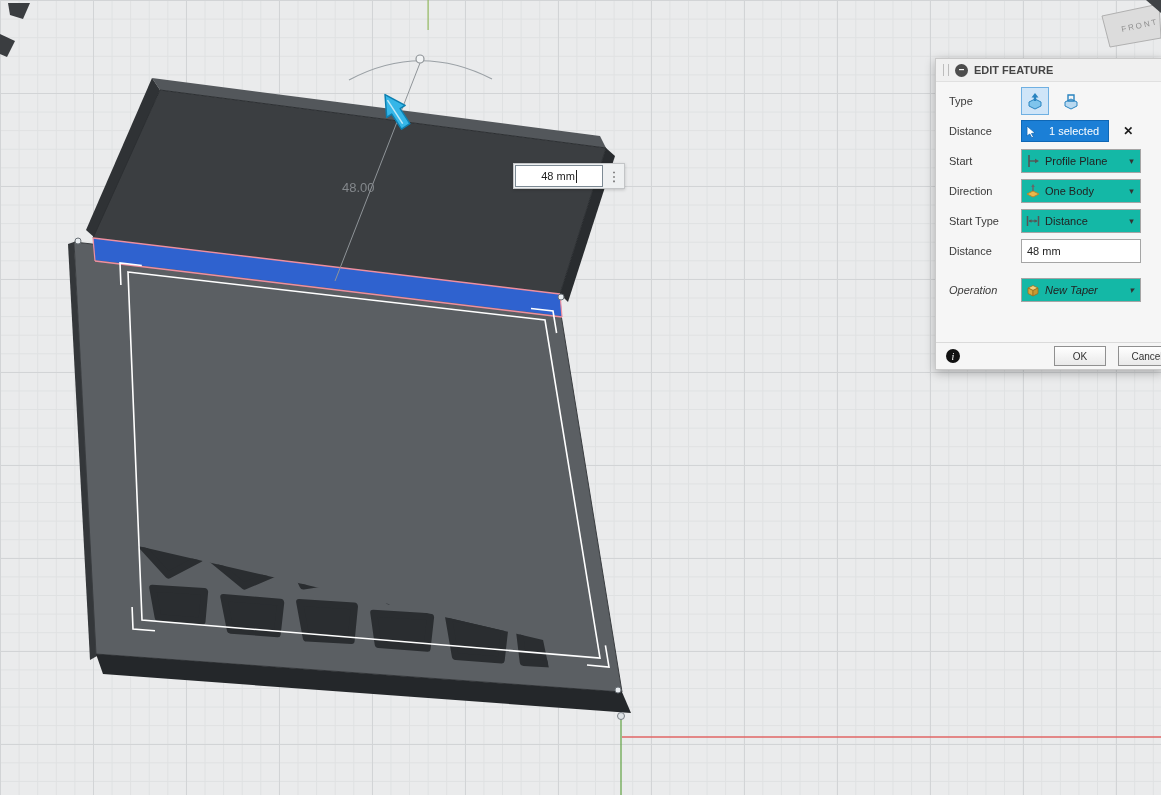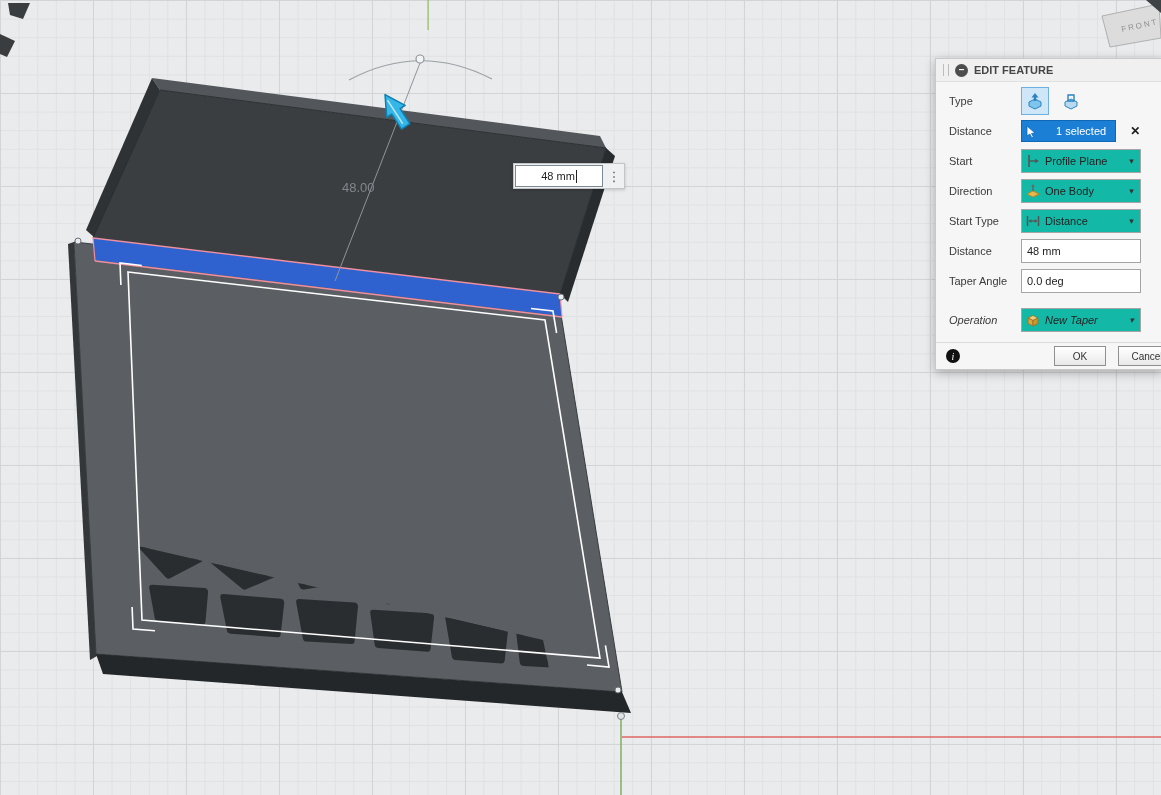--- a/index.html
+++ b/index.html
@@ -33,21 +33,21 @@
   .collapse-dot{width:13px;height:13px;border-radius:50%;background:#4d4d4d;color:#fff;
     display:flex;align-items:center;justify-content:center;font-size:10px;line-height:1;font-weight:bold;}
   .rows{position:relative;padding-top:4px;}
   .row{display:flex;align-items:center;height:30px;padding:0 21px 0 13px;}
   .row.gap{margin-top:9px;font-style:italic;}
   .row .lbl{width:72px;flex-shrink:0;color:#3a3a3a;}
   .ctrl{flex:1;display:flex;align-items:center;}
   .type-btn{width:26px;height:26px;display:flex;align-items:center;justify-content:center;cursor:pointer;}
   .type-btn.sel{background:#cfe5f8;border:1px solid #6fb0e2;}
   .type-btn+.type-btn{margin-left:9px;}
-  .chip{display:inline-flex;align-items:center;gap:20px;height:20px;padding:0 9px 0 4px;
+  .chip{display:inline-flex;align-items:center;gap:13px;height:20px;padding:0 9px 0 4px;
     background:#1b7fd6;border:1px solid #0f67b5;color:#fff;cursor:pointer;}
   .chip-x{margin-left:14px;color:#1c1c1c;font-size:12px;font-weight:bold;cursor:pointer;}
   .dd{flex:1;height:22px;background:#14b8a6;border:1px solid #a5a5a5;display:flex;align-items:center;
     padding:0 2px 0 3px;cursor:pointer;}
   .dd-icon{width:16px;height:16px;margin-right:4px;flex-shrink:0;}
   .dd-text{flex:1;color:#222;}
   .dd-caret{width:13px;text-align:center;color:#333;font-size:9px;}
   .inp{flex:1;height:22px;background:#fff;border:1px solid #a5a5a5;display:flex;align-items:center;
     padding:0 5px;color:#222;cursor:text;}
   .panel-footer{position:absolute;left:0;right:0;bottom:0;height:26px;border-top:1px solid #dadada;
@@ -268,28 +268,20 @@
 
       <div class="row">
         <span class="lbl">Distance</span>
         <div class="ctrl">
           <div class="inp">
             <span>48 mm</span>
           </div>
         </div>
       </div>
 
-      <div class="row">
-        <span class="lbl">Taper Angle</span>
-        <div class="ctrl">
-          <div class="inp">
-            <span>0.0 deg</span>
-          </div>
-        </div>
-      </div>
 
       <div class="row gap">
         <span class="lbl">Operation</span>
         <div class="ctrl">
           <div class="dd">
             <svg class="dd-icon" viewBox="0 0 16 16">
               <polygon points="3,6 8,3.5 13,6 8,8.5" fill="#f0d080" stroke="#987020" stroke-width="0.8"></polygon>
               <polygon points="3,6 8,8.5 8,14 3,11.5" fill="#d8a840" stroke="#987020" stroke-width="0.8"></polygon>
               <polygon points="13,6 8,8.5 8,14 13,11.5" fill="#c89830" stroke="#987020" stroke-width="0.8"></polygon>
             </svg>

